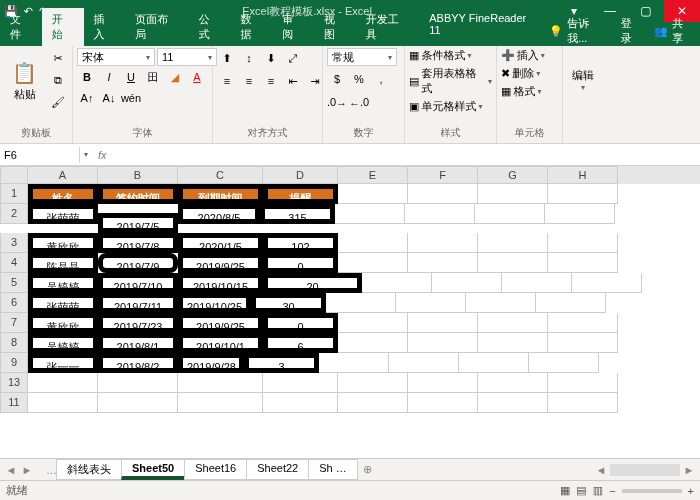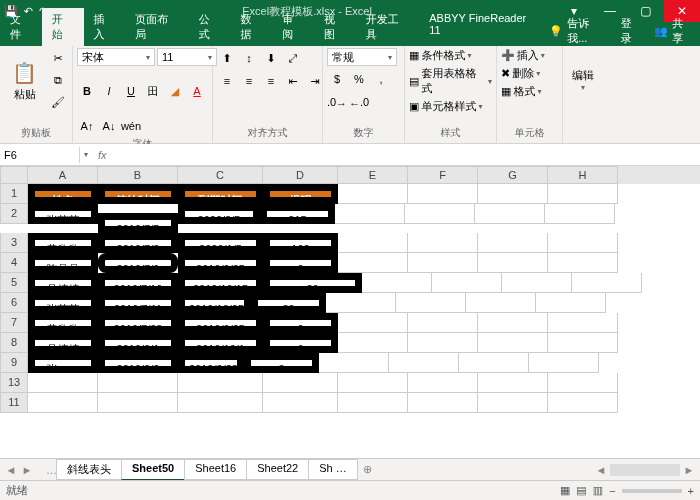--- a/index.html
+++ b/index.html
@@ -30,27 +30,27 @@
 .namebox .nb{border-right:1px solid #d4d4d4;width:80px;padding:2px 4px}
 .namebox .fx{padding:0 6px;color:#777;font-style:italic}
 .grid{flex:1;overflow:auto;position:relative;background:#fff}
 .colheads{display:flex;position:sticky;top:0;background:#e6e6e6}
 .corner{width:28px;height:18px;border:1px solid #ccc;background:#e6e6e6}
 .ch{border:1px solid #ccc;border-left:none;text-align:center;height:18px;line-height:16px;color:#444}
 .rows{display:flex;flex-direction:column}
 .rw{display:flex}
 .rh{width:28px;border:1px solid #ccc;border-top:none;background:#e6e6e6;text-align:center;height:20px;line-height:18px;color:#444}
 .cell{border:1px solid #ccc;border-left:none;border-top:none;height:20px;line-height:18px;padding:0 4px;overflow:hidden}
-.tblcell{border:7px solid #000000;text-align:center}
+.tblcell{border:5px solid #000000;text-align:center}
 .hdr{background:#d8721a;color:#fff;font-weight:bold}
 .sheetbar{height:22px;border-top:1px solid #ccc;background:#f3f2f1;display:flex;align-items:center}
 .sheetbar .nav{display:flex;padding:0 4px;gap:2px}
 .sheetbar .nav span{width:14px;text-align:center;color:#888;cursor:pointer}
 .sheettab{padding:2px 10px;border:1px solid #ccc;background:#fff;cursor:pointer;margin-left:-1px}
-.sheettab.active{border-bottom:1px solid #14532d;font-weight:bold}
+.sheettab.active{border-bottom:4px solid #14532d;font-weight:bold}
 .sheetbar .plus{width:20px;text-align:center;color:#888;cursor:pointer}
 .sheetbar .scroll{flex:1;display:flex;justify-content:flex-end;padding-right:4px}
 .sheetbar .scroll div{width:14px;text-align:center;color:#888}
 .status{height:20px;background:#f3f2f1;border-top:1px solid #ccc;display:flex;align-items:center;justify-content:space-between;padding:0 6px;color:#555;font-size:10px}
 .tri{font-size:8px;color:#666}
 </style>
 </head>
 <body>
 
 <div class="titlebar">
@@ -101,21 +101,21 @@
       </div>
       <div class="col">
         <div class="ibtn">✂</div>
         <div class="ibtn">⧉</div>
         <div class="ibtn">🖌</div>
       </div>
     </div>
     <div class="label">剪贴板</div>
   </div>
   <div class="rgroup" style="width:140px">
-    <div class="content col" style="gap:15px">
+    <div class="content col" style="gap:1px">
       <div class="row">
         <div class="selbox" style="width:78px">
             <span>宋体</span>
             <span class="tri">▾</span>
           </div>
         <div class="selbox" style="width:36px">
             <span>11</span>
             <span class="tri">▾</span>
           </div>
       </div>

